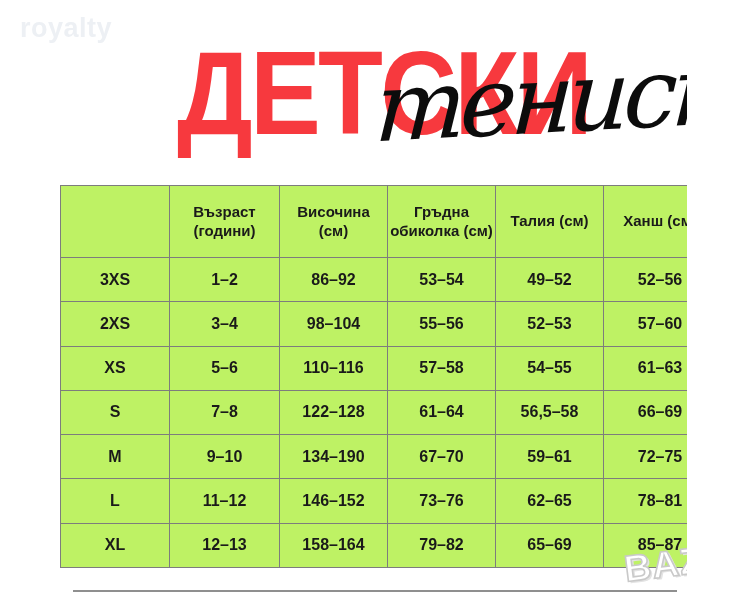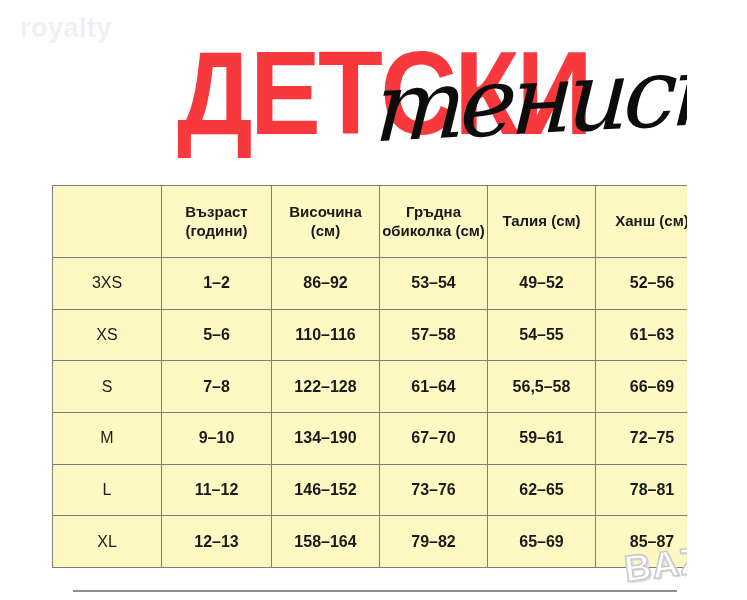--- a/index.html
+++ b/index.html
@@ -54,27 +54,27 @@
     color: #0c0c0c;
     transform: rotate(-3deg) skewX(-6deg);
     transform-origin: left top;
     white-space: nowrap;
     z-index: 2;
   }
 
   
   table.size-chart {
     position: absolute;
-    left: 52px;
+    left: 60px;
     top: 185px;
     width: 656px;
     height: 383px;
     border-collapse: collapse;
     table-layout: fixed;
-    background: #fef9c3;
+    background: #bef264;
     z-index: 1;
   }
   table.size-chart th,
   table.size-chart td {
     border: 1.5px solid #7d7d7d;
     text-align: center;
     vertical-align: middle;
     color: #1a1a1a;
     padding: 0 2px;
   }
@@ -83,21 +83,21 @@
     font-size: 15px;
     font-weight: bold;
     white-space: pre-line;
     line-height: 1.25;
   }
   table.size-chart td {
     font-size: 16px;
     font-weight: bold;
   }
   table.size-chart td.size-cell {
-    font-weight: normal;
+    font-weight: bold;
     font-size: 16px;
   }
 
   
   .bottom-rule {
     position: absolute;
     left: 73px;
     top: 590px;
     width: 604px;
     height: 2px;
@@ -168,20 +168,28 @@
     <tbody>
       <tr>
         <td class="size-cell">3XS</td>
         <td>1–2</td>
         <td>86–92</td>
         <td>53–54</td>
         <td>49–52</td>
         <td>52–56</td>
       </tr>
       <tr>
+        <td class="size-cell">2XS</td>
+        <td>3–4</td>
+        <td>98–104</td>
+        <td>55–56</td>
+        <td>52–53</td>
+        <td>57–60</td>
+      </tr>
+      <tr>
         <td class="size-cell">XS</td>
         <td>5–6</td>
         <td>110–116</td>
         <td>57–58</td>
         <td>54–55</td>
         <td>61–63</td>
       </tr>
       <tr>
         <td class="size-cell">S</td>
         <td>7–8</td>

